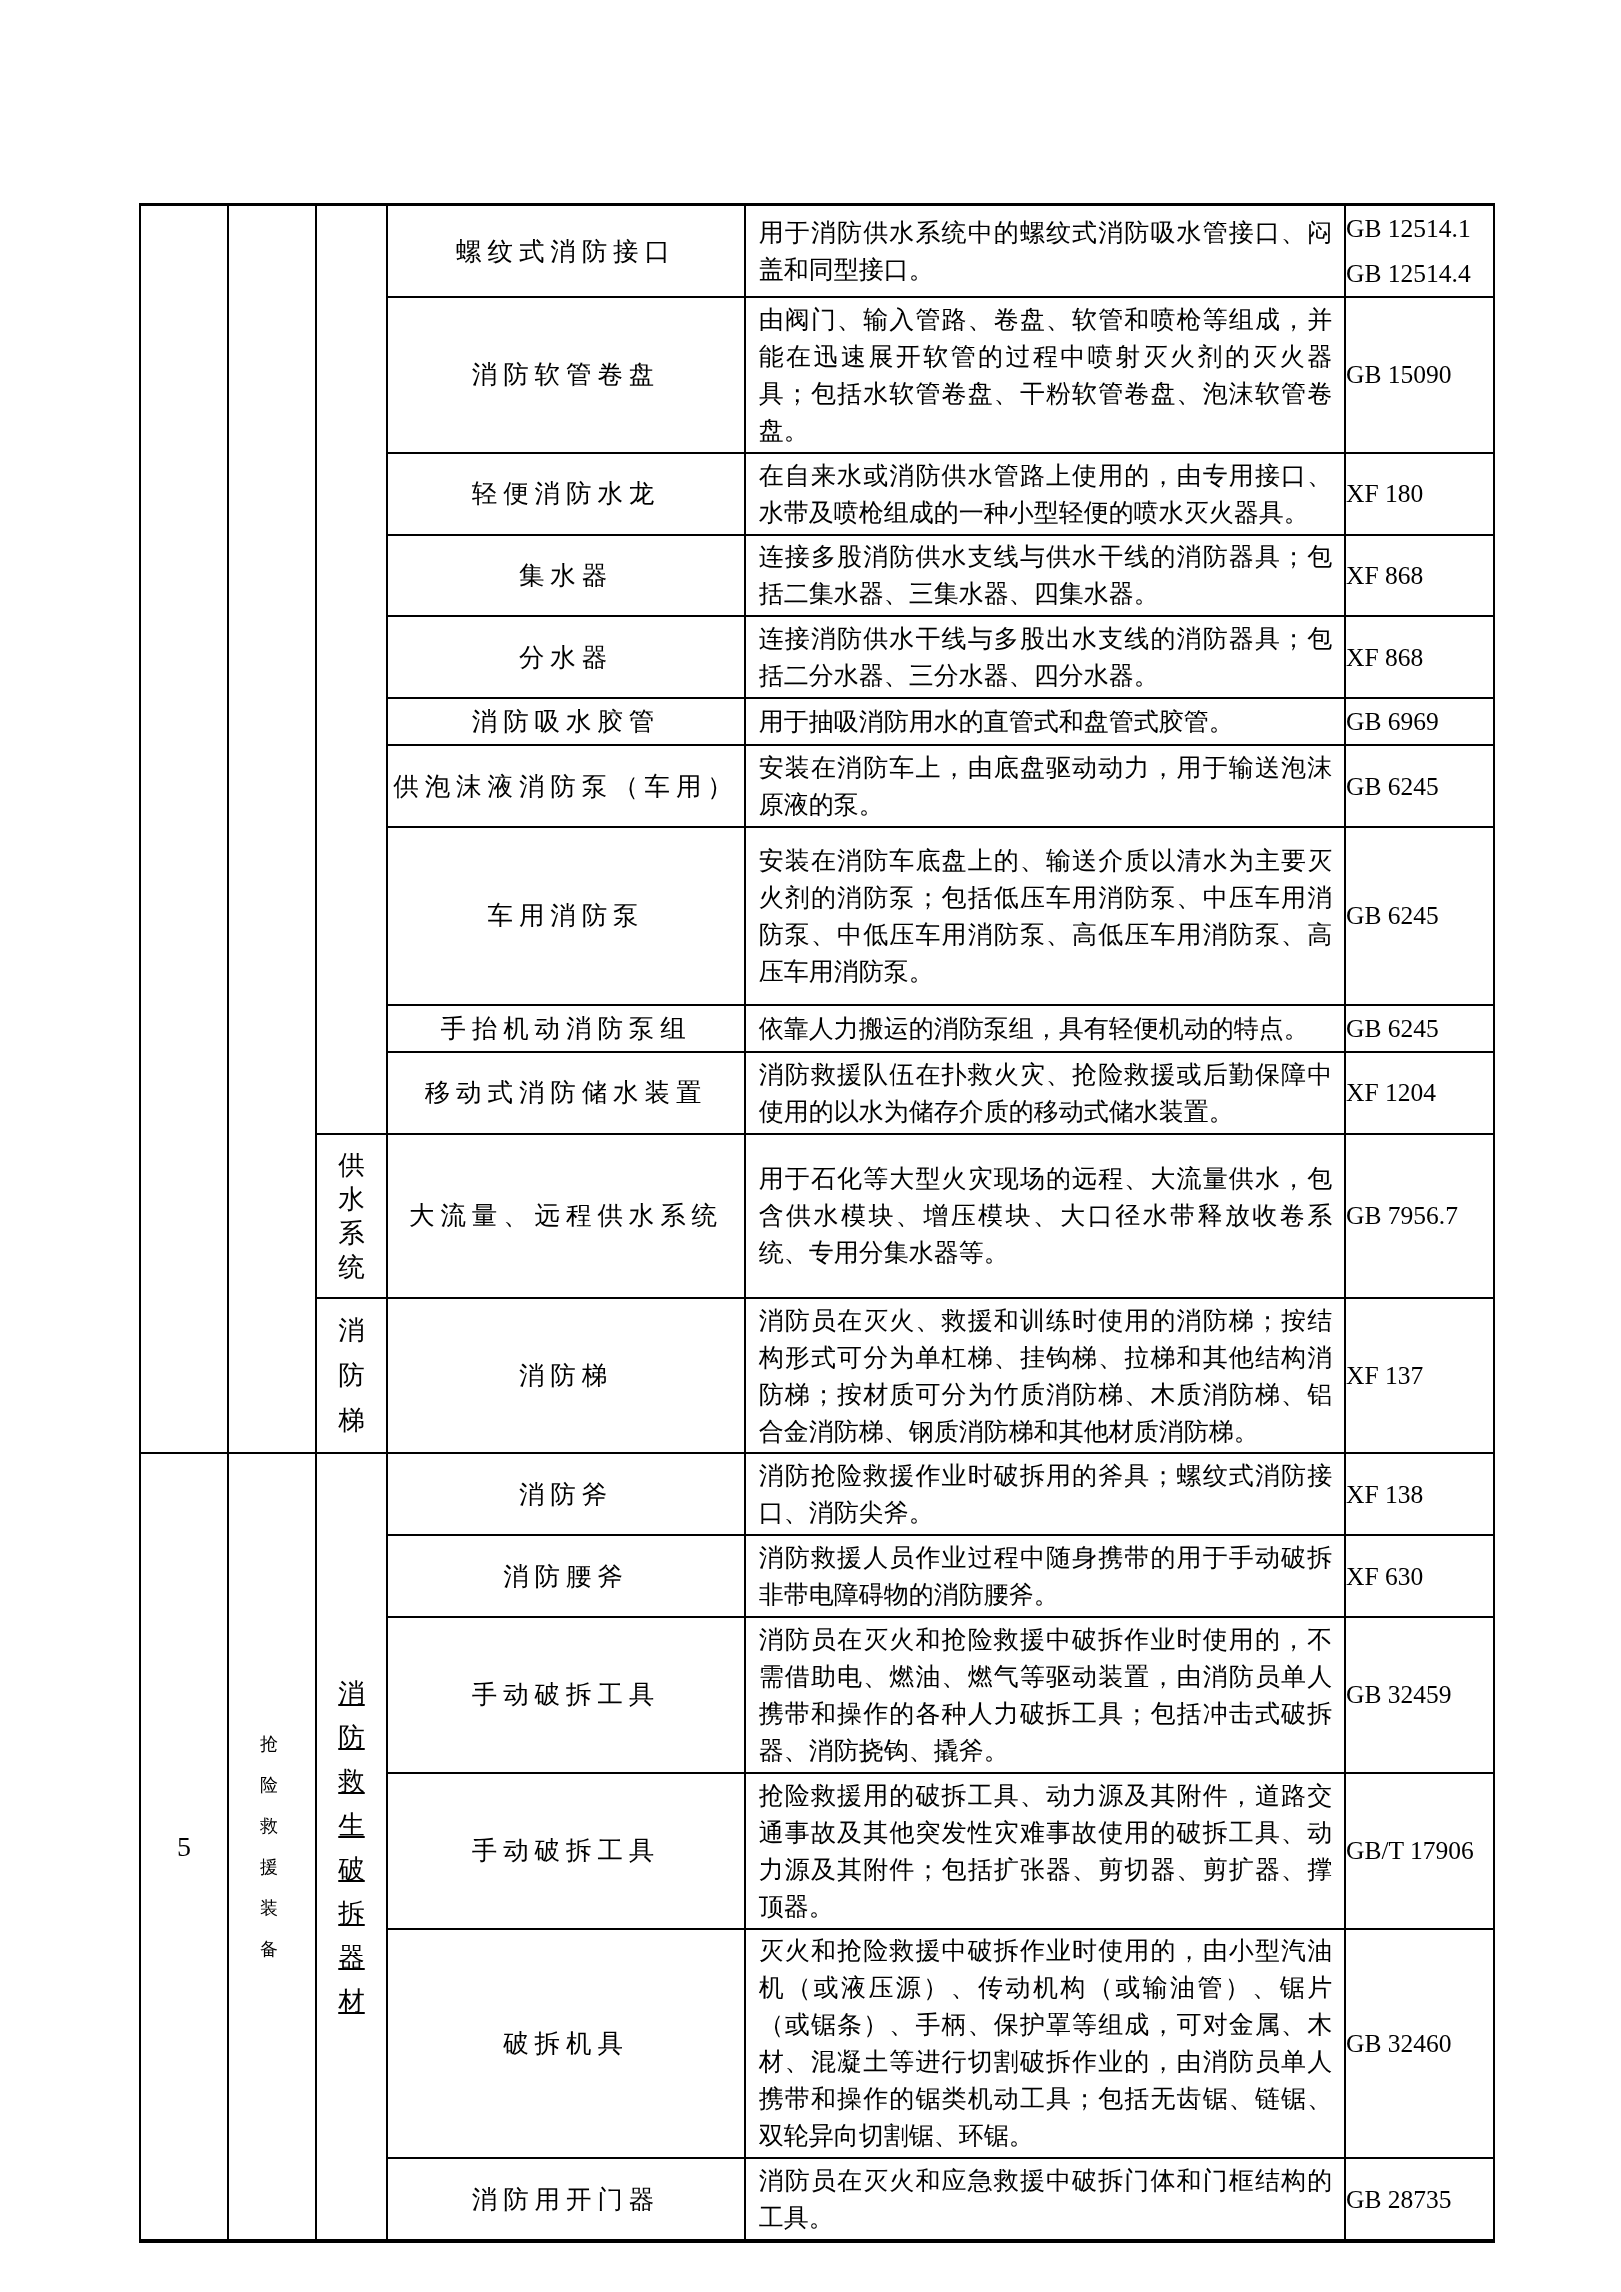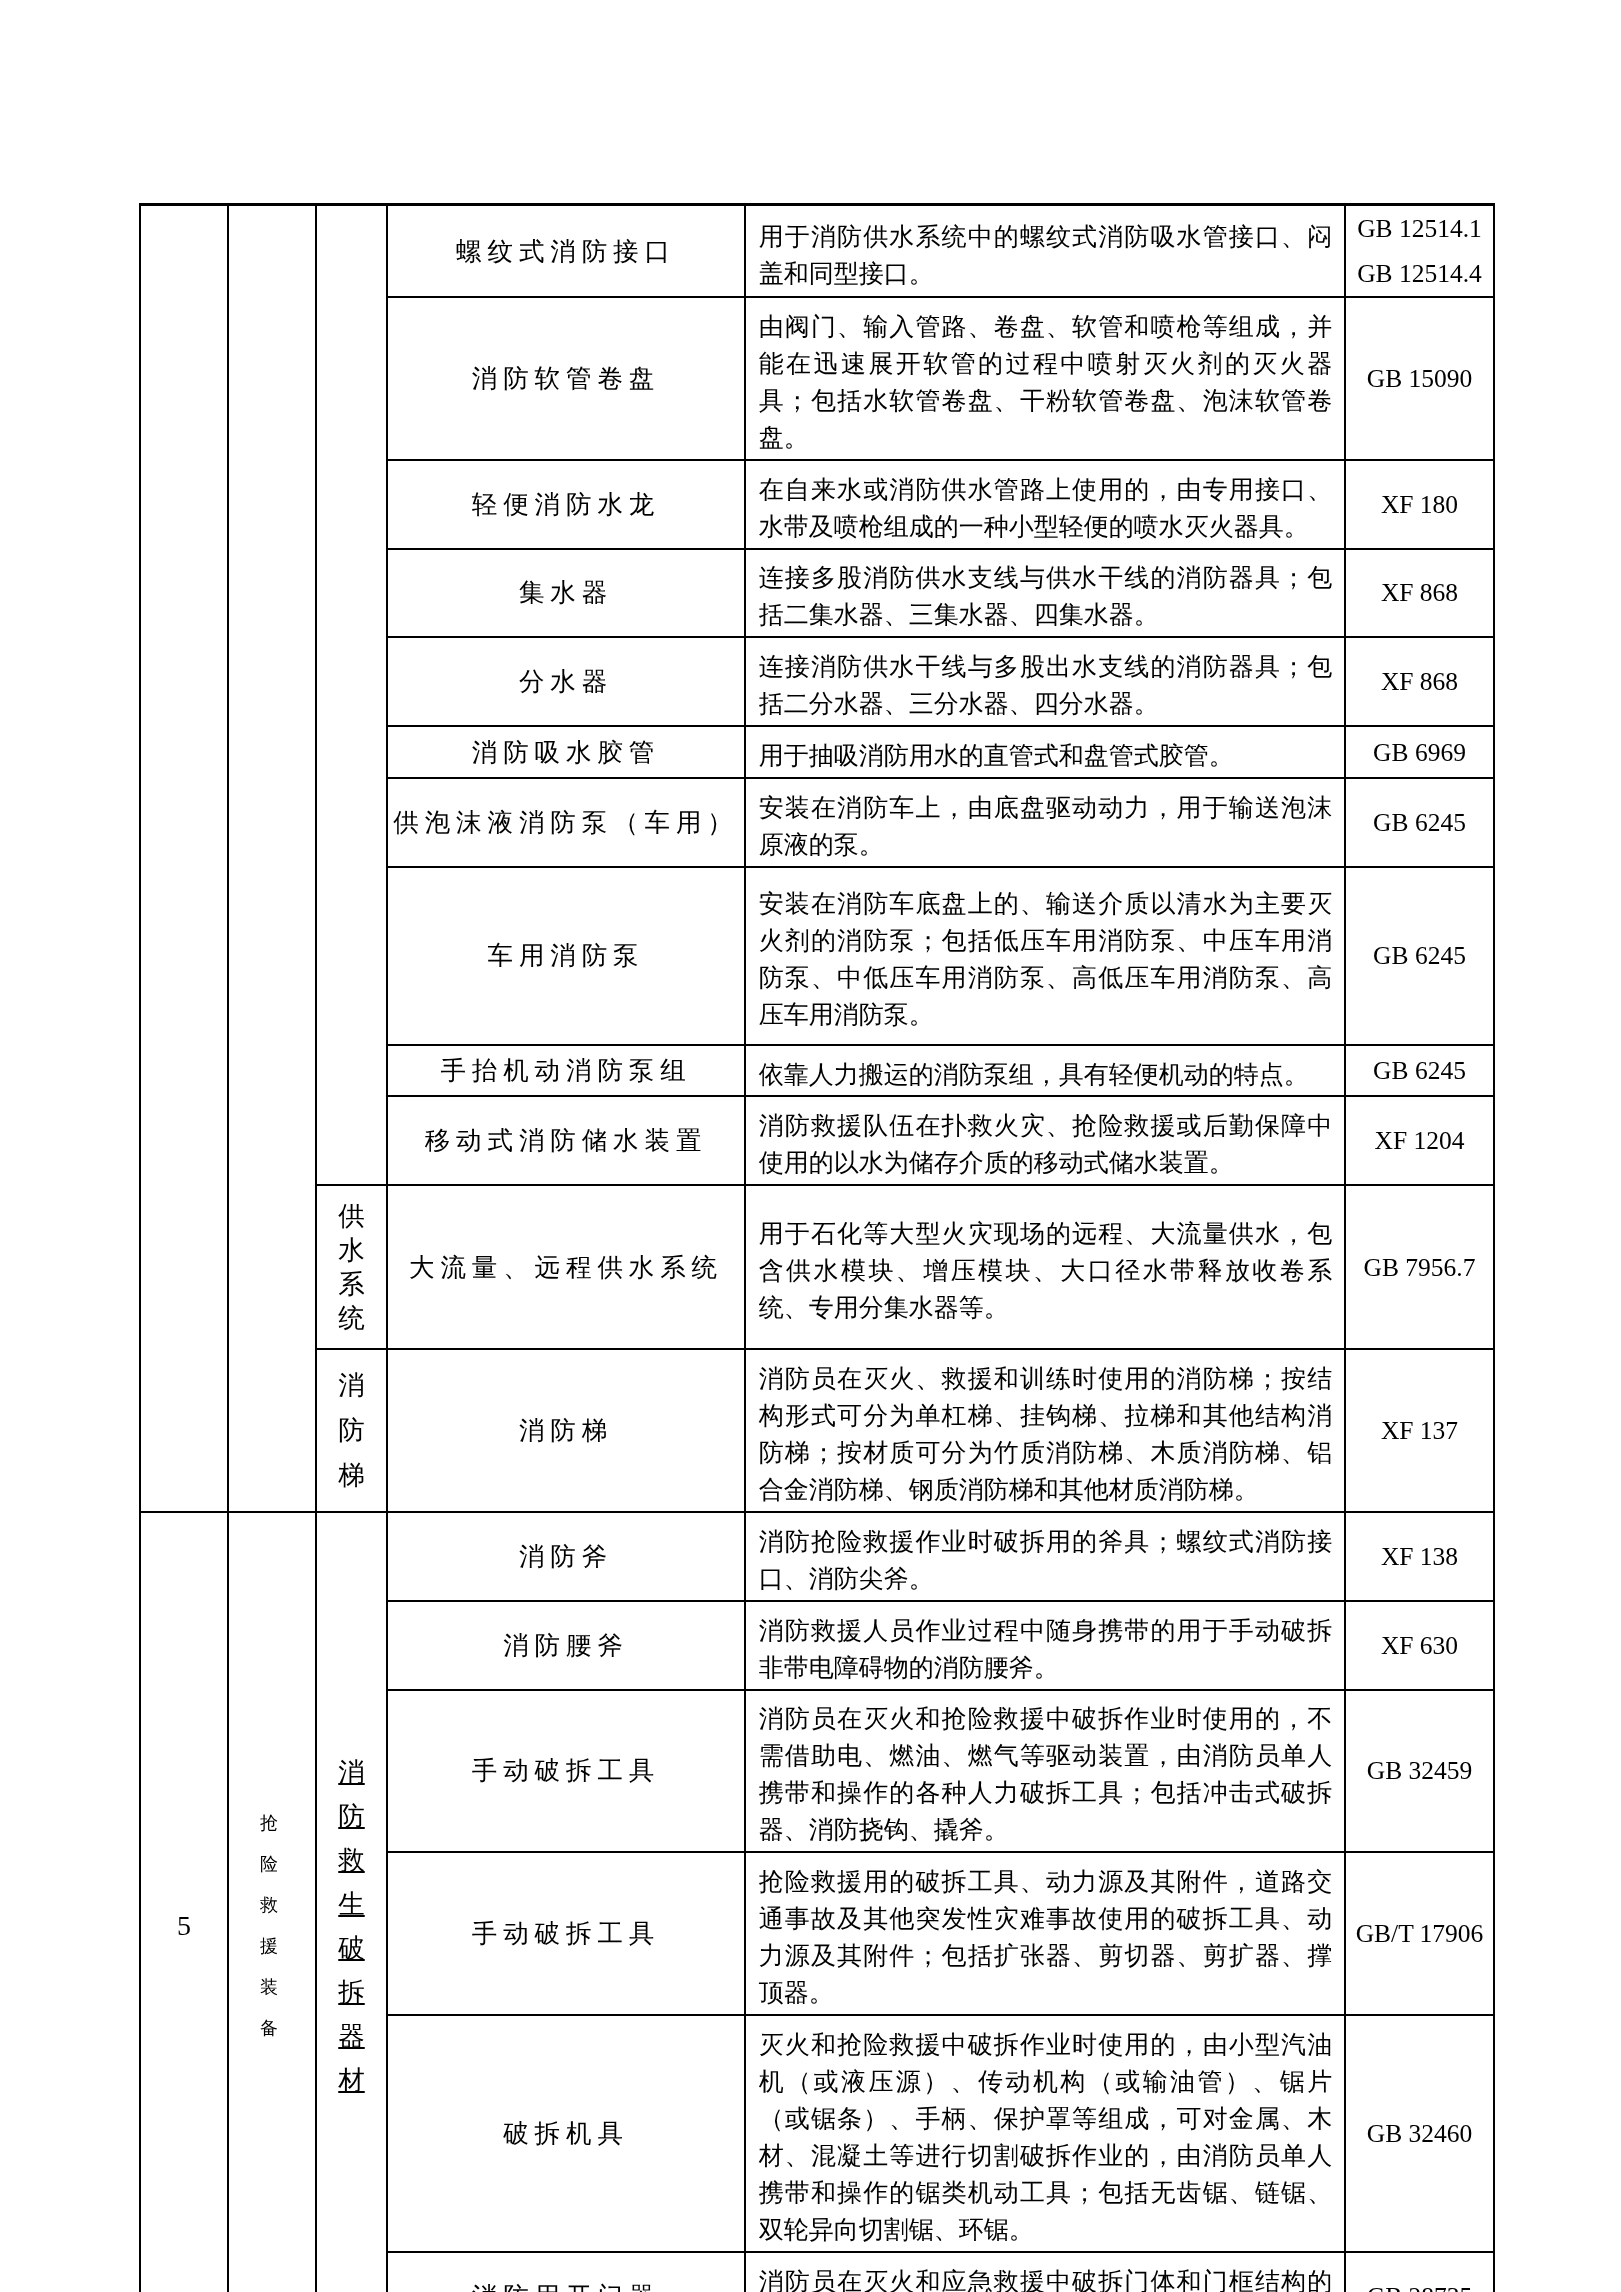--- a/index.html
+++ b/index.html
@@ -39,23 +39,23 @@
 
   td.name { text-align:center; }
   td.name .nm {
     font-size:25.5px; letter-spacing:5.9px; line-height:35px; padding:2px 3.9px;
     display:block;
   }
   td.desc {
     font-size:25px; line-height:37px; text-align:justify;
     text-justify:inter-ideograph;
   }
-  td.desc .tx { display:block; padding:2.9px 11.8px 2.9px 12.7px;margin-top:7px; }
+  td.desc .tx { display:block; padding:2.9px 11.8px 2.9px 12.7px; }
   td.std {
-    text-align:center; font-size:25.5px; line-height:45px; white-space:pre-line;
+    text-align:left; font-size:25.5px; line-height:45px; white-space:pre-line;
   }
   .page-num {
     position:absolute; left:0; top:2125px; width:100%;
     text-align:center; font-size:30px; letter-spacing:2px;
   }
 </style>
 </head>
 <body>
 
 <div class="sheet">

